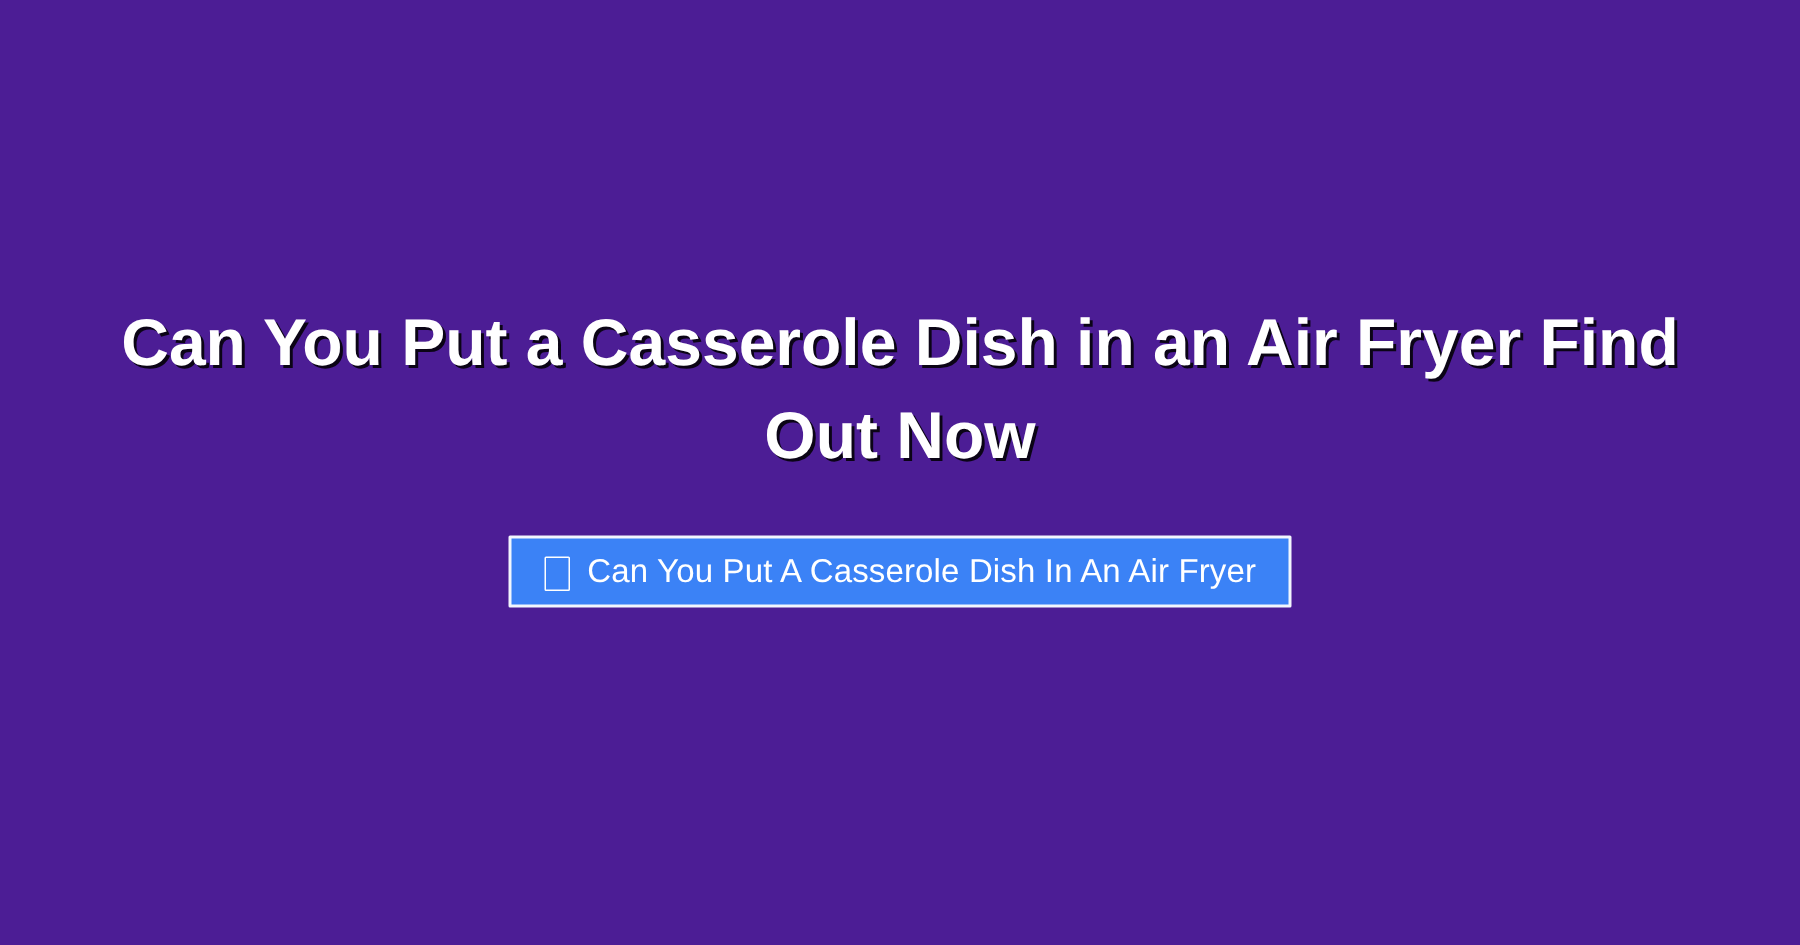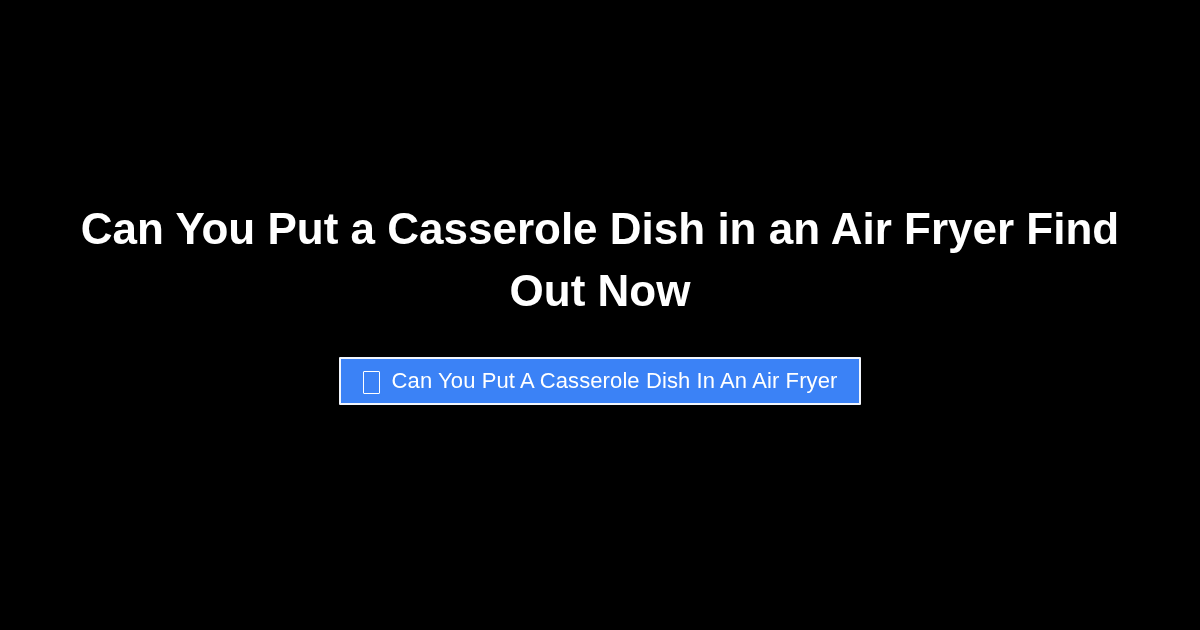--- a/index.html
+++ b/index.html
@@ -14,21 +14,21 @@
     overflow: hidden;
     background: #1f3a8a;
     font-family: "Liberation Sans", sans-serif;
     -webkit-font-smoothing: antialiased;
   }
 
   #card {
     position: relative;
     width: 1200px;
     height: 630px;
-    background: #000000;
+    background: #4c1d95;
     box-sizing: border-box;
     display: flex;
     flex-direction: column;
     align-items: center;
     justify-content: flex-start;
   }
 
   
   #headline-block {
     position: absolute;

